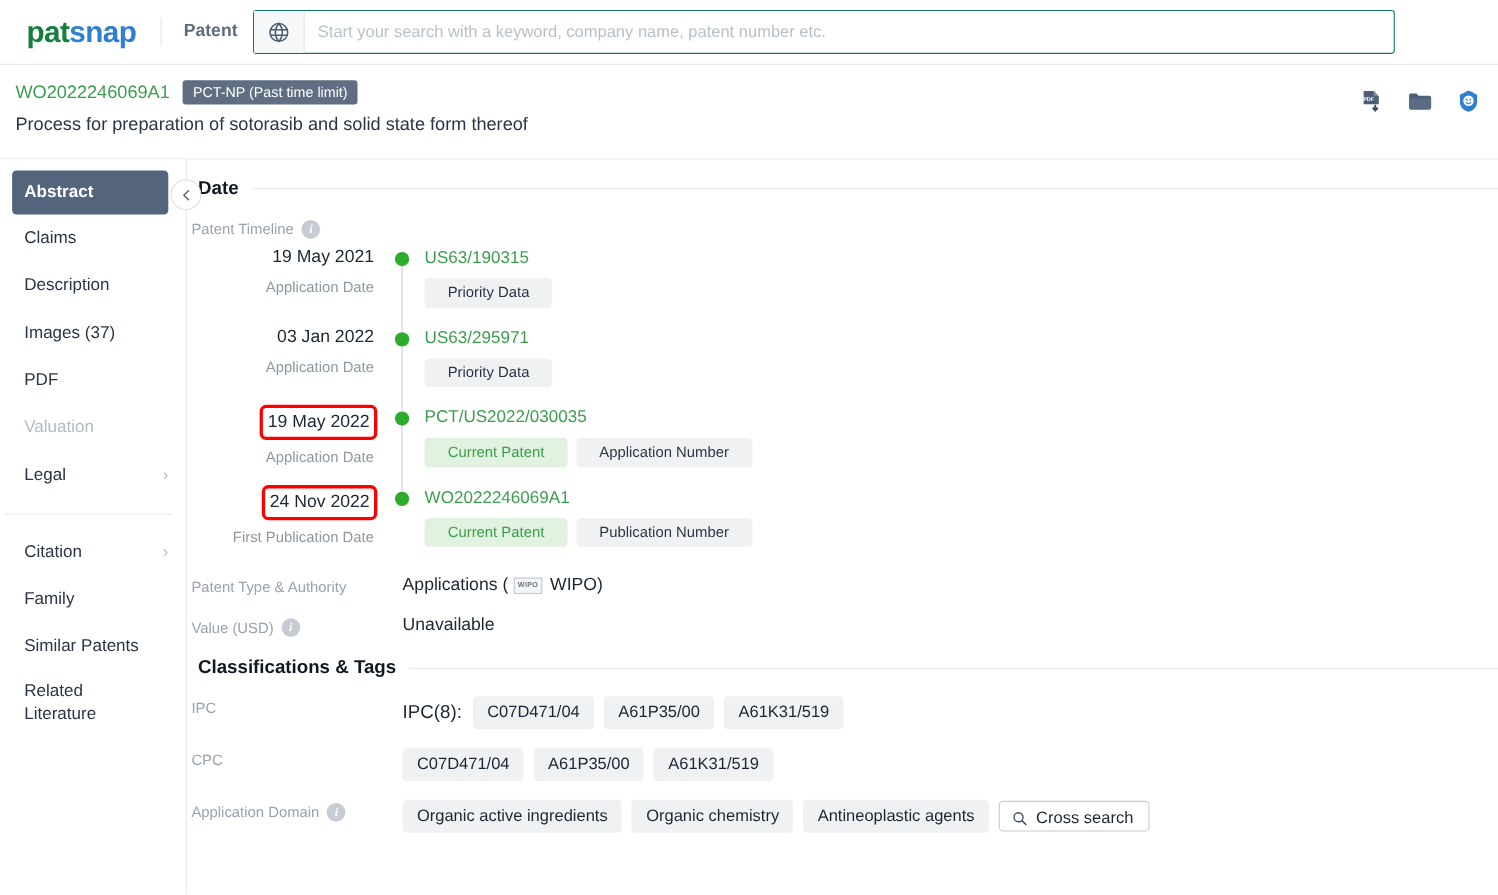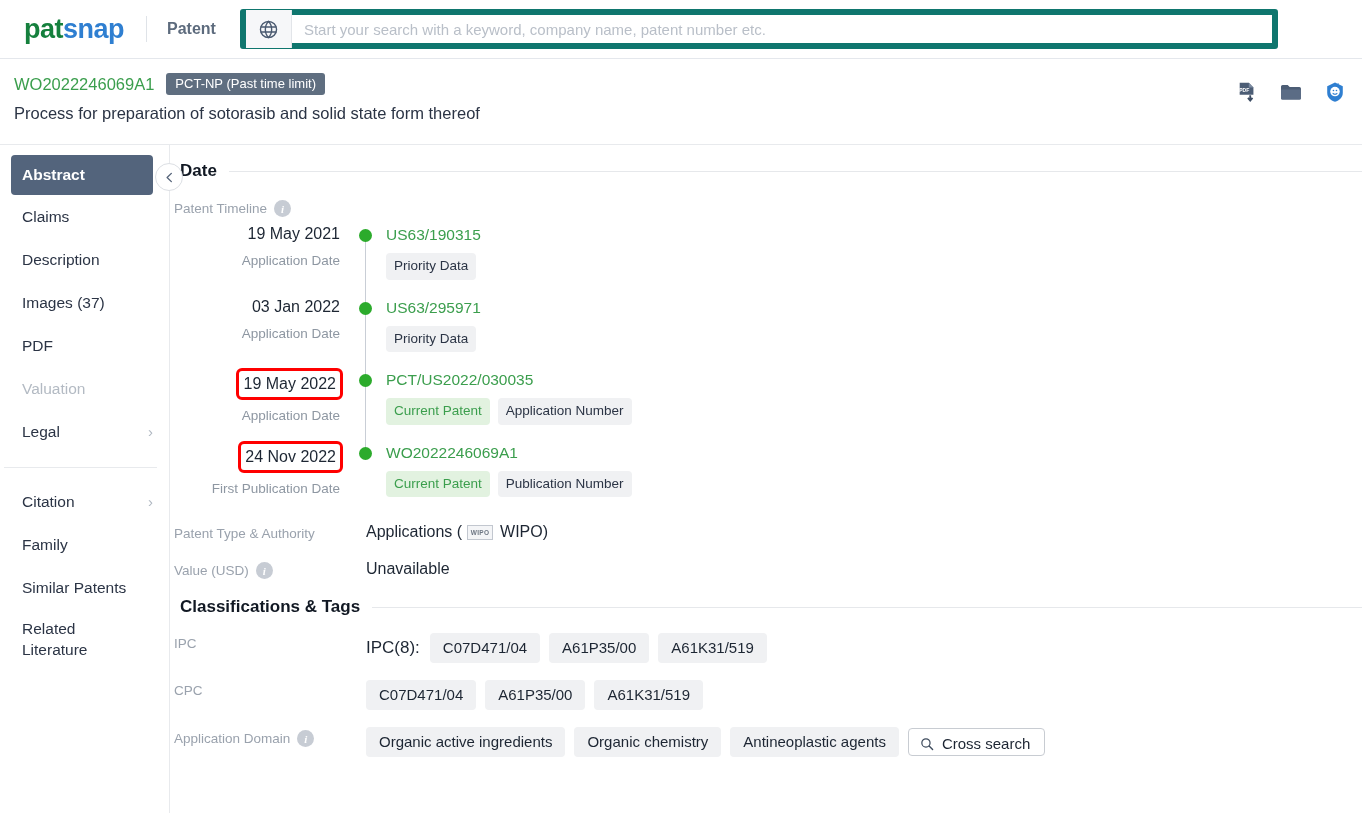--- a/index.html
+++ b/index.html
@@ -19,25 +19,25 @@
     background: #fff;
     position: relative;
   }
   .logo { margin-left: 24px; font-size: 27px; font-weight: 700; letter-spacing: -0.5px; }
   .logo .pat { color: #15803d; }
   .logo .snap { color: #2f7fd1; }
   .logo-divider { width: 1px; height: 26px; background: #dfe3e8; margin: 0 20px 0 22px; }
   .module-name { font-size: 16px; font-weight: 700; color: #5d6b7d; }
 
   .searchwrap {
-    display: flex; align-items: center;
-    margin-left: 24px;
+    display: flex; 
+    margin-left: 14px;
     height: 40px;
     width: 1038px;
-    border: 6px solid #0f766e;
+    border: 1px solid #0f766e;
     border-radius: 3px;
     background: #fff;
   }
   .globe-btn {
     width: 46px; height: 38px;
     background: #f6f7f9;
     border-right: 1px solid #e2e5e9;
     display: flex; align-items: center; justify-content: center;
     flex: 0 0 46px;
   }
@@ -177,21 +177,21 @@
     width: 13px; height: 13px; border-radius: 50%;
     background: #2cab2c; z-index: 2;
   }
   .tl-right { padding-left: 8px; padding-bottom: 16px; }
   .tl-code {
     font-size: 15.5px; color: #3b9e4d; line-height: 24px; cursor: pointer;
   }
   .tl-chips { display: flex; gap: 8px; margin-top: 6px; }
   .chip {
     background: #f0f1f3; color: #2b3445;
-    font-size: 13.5px; padding: 6px 8px 7px;
+    font-size: 13.5px; padding: 6px 21px 7px;
     border-radius: 4px; line-height: 1; cursor: pointer;
   }
   .chip.green { background: #e2f2e0; color: #3b9e4d; }
 
   
   .meta-rows { margin-top: 10px; text-align: center; }
   .meta-row { display: flex; margin-bottom: 18px; padding-left: 4px; }
   .meta-value { font-size: 16px; color: #1d2633; display: flex; align-items: center; gap: 2px; }
   .wipo-badge {
     display: inline-flex; align-items: center; justify-content: center;

